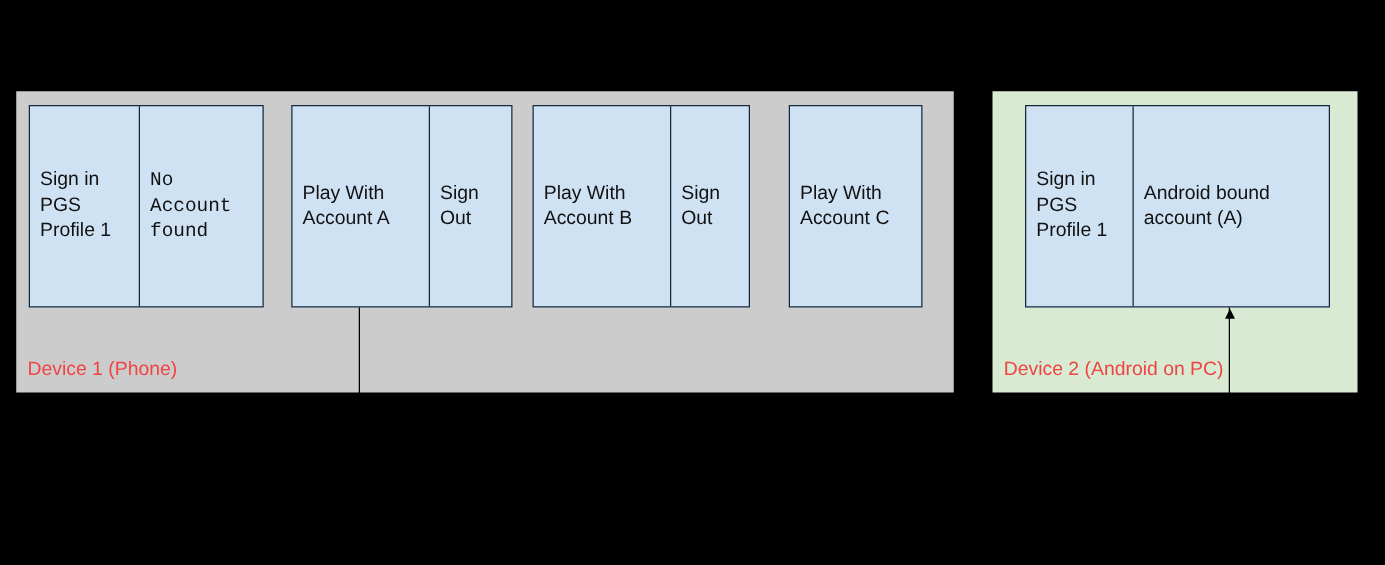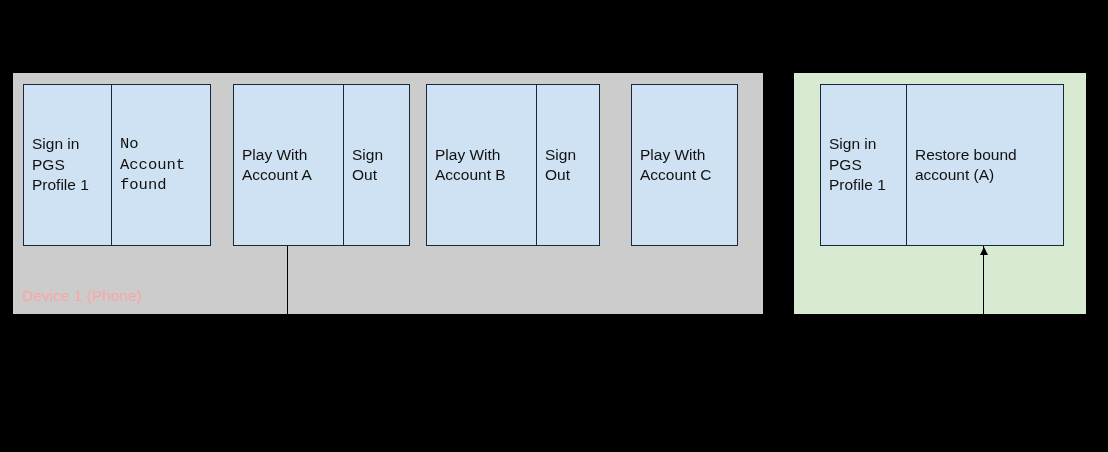--- a/index.html
+++ b/index.html
@@ -15,21 +15,21 @@
     overflow: hidden;
     font-family: "Liberation Sans", sans-serif;
   }
   .panel {
     position: absolute;
     box-sizing: border-box;
   }
   .panel-label {
     position: absolute;
     font-size: 15.5px;
-    color: #fca5a5;
+    color: #ef4444;
     white-space: nowrap;
     line-height: 1;
   }
   .step-group {
     position: absolute;
     box-sizing: border-box;
     border: 1.6px solid #16283c;
     background: #cfe2f3;
     display: flex;
     flex-direction: row;
@@ -102,27 +102,28 @@
 Out</span>
       </div>
     </div>
     <div class="step-group" style="left: 631px; top: 84px; width: 107px; height: 162px;">
       <div class="cell" style="width: 107px; flex: 0 0 107px;">
         <span class="cell-text">Play With
 Account C</span>
       </div>
     </div>
     <div class="panel" style="left: 794px; top: 73px; width: 292px; height: 241px; background: rgb(217, 234, 211);"></div>
+    <div class="panel-label" style="left: 803px; top: 288px;">Device 2 (Android on PC)</div>
     <div class="step-group" style="left: 820px; top: 84px; width: 244px; height: 162px;">
       <div class="cell" style="width: 85px; flex: 0 0 85px;">
         <span class="cell-text">Sign in
 PGS
 Profile 1</span>
       </div>
       <div class="cell" style="width: 159px; flex: 0 0 159px;">
-        <span class="cell-text">Restore bound
+        <span class="cell-text">Android bound
 account (A)</span>
       </div>
     </div>
     <div class="connector" style="left: 287px; top: 246px; height: 69px;"></div>
     <div class="connector" style="left: 983px; top: 246px; height: 70px;"></div>
     <div class="arrowhead" style="left: 979.7px; top: 247px;"></div>
   </div>
 
 </body></html>

